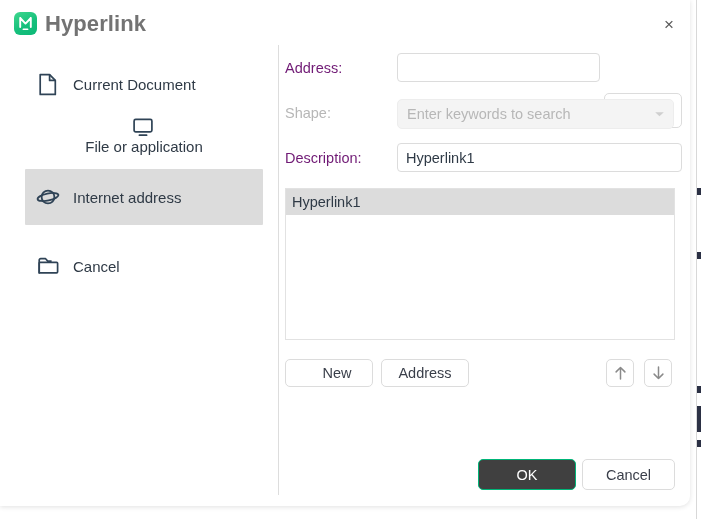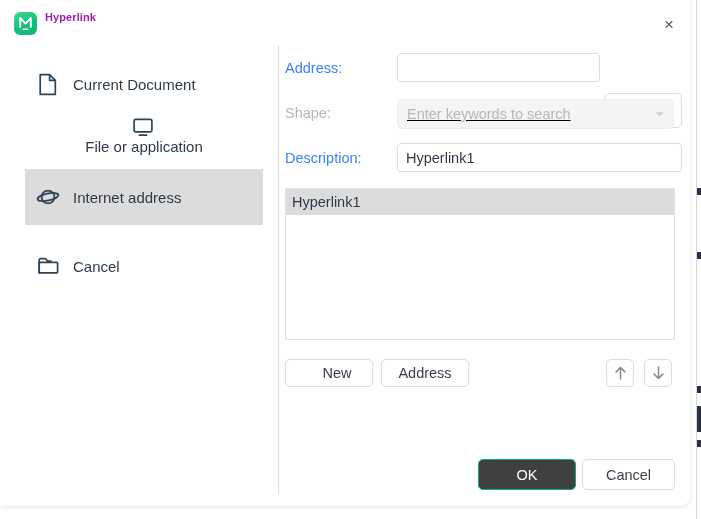--- a/index.html
+++ b/index.html
@@ -66,23 +66,23 @@
     width: 23px;
     height: 23px;
     border-radius: 6px;
     background: linear-gradient(150deg, #3fd78e 0%, #16c07c 55%, #0cb877 100%);
   }
   #app-icon svg { display: block; }
   #dialog-title {
     position: absolute;
     left: 45px;
     top: 11px;
-    font-size: 11px;
+    font-size: 22px;
     font-weight: bold;
-    color: #a21caf;
+    color: #737373;
     letter-spacing: .1px;
     white-space: nowrap;
   }
   #close-button {
     position: absolute;
     left: 655px;
     top: 10px;
     width: 28px;
     height: 28px;
     display: flex;
@@ -142,21 +142,21 @@
   #content {
     position: absolute;
     left: 278px;
     top: 46px;
     width: 412px;
     height: 460px;
   }
   .field-label {
     position: absolute;
     font-size: 14.5px;
-    color: #3b82f6;
+    color: #701a75;
     white-space: nowrap;
   }
   .field-label.muted { color: #b7b7b7; }
 
   .txt-input {
     position: absolute;
     box-sizing: border-box;
     border: 1px solid #dcdcdc;
     border-radius: 4px;
     background: #ffffff;
@@ -318,21 +318,21 @@
 
   <div id="divider"></div>
 
   <div id="content">
 
     <div class="field-label" style="left:7px; top:14px;">Address:</div>
     <input class="txt-input" id="address-input" type="text" style="left: 119px; top: 7px; width: 203px; height: 29px;" value="">
     <button class="btn disabled" style="left:326px; top:7px; width:78px; height:35px;margin-top:40px;">Browse</button>
 
     <div class="field-label muted" style="left:7px; top:59px;">Shape:</div>
-    <div id="shape-combo" style="left:119px; top:53px; width:277px;text-decoration:underline;">
+    <div id="shape-combo" style="left:119px; top:53px; width:277px;">
       <span id="shape-placeholder">Enter keywords to search</span>
       <span id="shape-arrow">
         <svg width="11" height="8" viewBox="0 0 11 8">
           <path d="M1.2 2.2 L5.5 6.2 L9.8 2.2 Z" fill="#cfcfcf"></path>
         </svg>
       </span>
     </div>
 
     <div class="field-label" style="left:7px; top:104px;">Description:</div>
     <input class="txt-input" id="description-input" type="text" style="left: 119px; top: 97px; width: 285px; height: 29px;" value="Hyperlink1">

